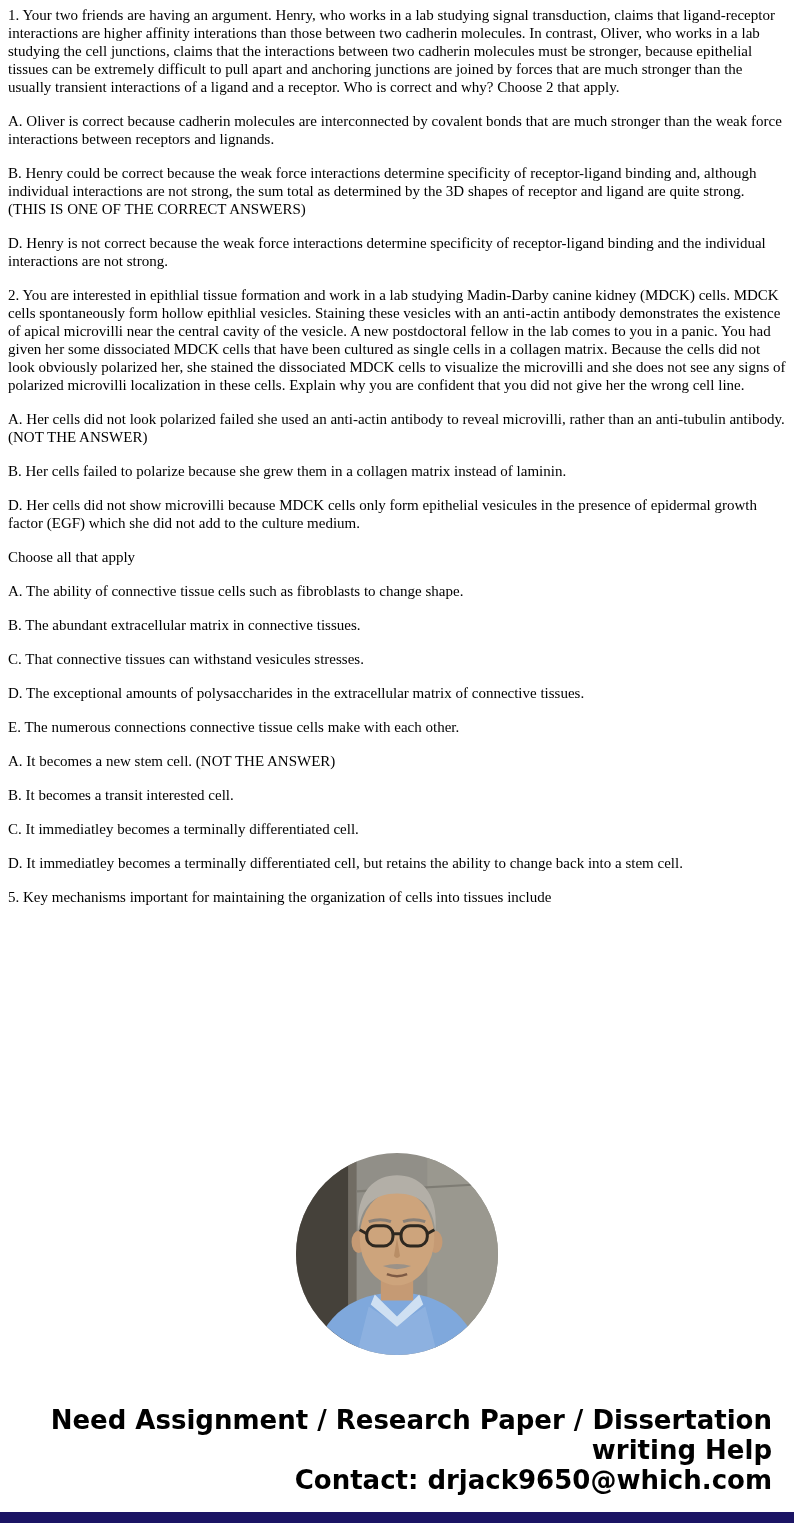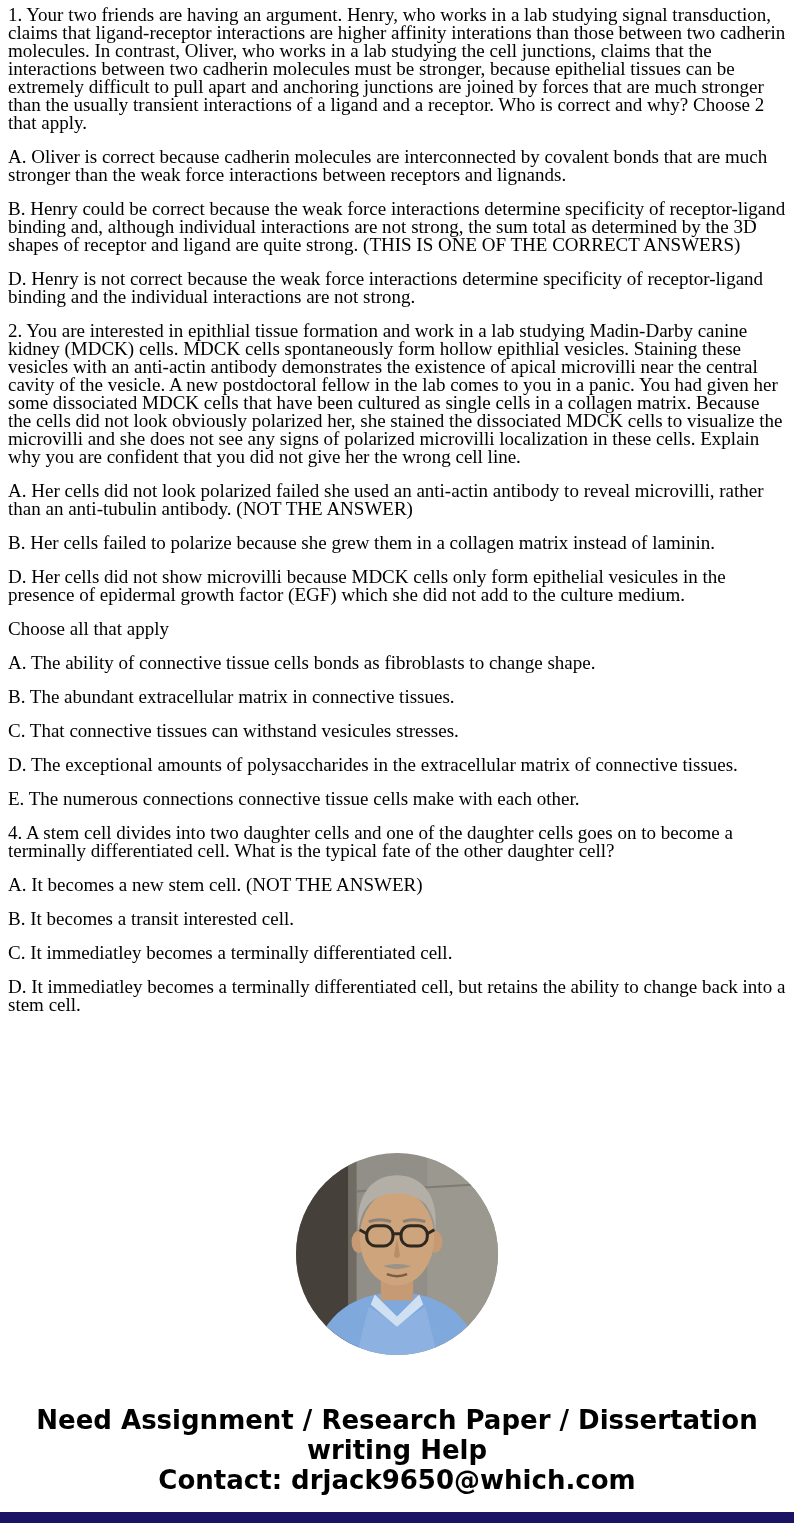--- a/index.html
+++ b/index.html
@@ -17,40 +17,40 @@
     font-family: "Liberation Serif", serif;
   }
   .text-area {
     box-sizing: border-box;
     height: 1128px;
     overflow: hidden;
     padding: 6px 8px 0 8px;
   }
   .para {
     margin: 0 0 16px 0;
-    font-size: 19px;
+    font-size: 15px;
     line-height: 18px;
     font-family: "Liberation Serif", serif;
   }
   .photo-wrap {
     width: 202px;
     height: 202px;
     margin: 25px auto 0 auto;
     border-radius: 50%;
     overflow: hidden;
   }
   .photo-wrap svg {
     display: block;
     width: 100%;
     height: 100%;
   }
   .promo {
     margin: 50px auto 0 auto;
     width: 750px;
-    text-align: center;
+    text-align: right;
     font-family: "DejaVu Sans", sans-serif;
     font-weight: 700;
     font-size: 26px;
     line-height: 30px;
     color: #000000;
   }
   .bottom-bar {
     position: absolute;
     left: 0;
     right: 0;
@@ -66,30 +66,30 @@
   <div class="text-area">
       <p class="para">1. Your two friends are having an argument. Henry, who works in a lab studying signal transduction, claims that ligand-receptor interactions are higher affinity interations than those between two cadherin molecules. In contrast, Oliver, who works in a lab studying the cell junctions, claims that the interactions between two cadherin molecules must be stronger, because epithelial tissues can be extremely difficult to pull apart and anchoring junctions are joined by forces that are much stronger than the usually transient interactions of a ligand and a receptor. Who is correct and why? Choose 2 that apply.</p>
       <p class="para">A. Oliver is correct because cadherin molecules are interconnected by covalent bonds that are much stronger than the weak force interactions between receptors and lignands.</p>
       <p class="para">B. Henry could be correct because the weak force interactions determine specificity of receptor-ligand binding and, although individual interactions are not strong, the sum total as determined by the 3D shapes of receptor and ligand are quite strong. (THIS IS ONE OF THE CORRECT ANSWERS)</p>
       <p class="para">D. Henry is not correct because the weak force interactions determine specificity of receptor-ligand binding and the individual interactions are not strong.</p>
       <p class="para">2. You are interested in epithlial tissue formation and work in a lab studying Madin-Darby canine kidney (MDCK) cells. MDCK cells spontaneously form hollow epithlial vesicles. Staining these vesicles with an anti-actin antibody demonstrates the existence of apical microvilli near the central cavity of the vesicle. A new postdoctoral fellow in the lab comes to you in a panic. You had given her some dissociated MDCK cells that have been cultured as single cells in a collagen matrix. Because the cells did not look obviously polarized her, she stained the dissociated MDCK cells to visualize the microvilli and she does not see any signs of polarized microvilli localization in these cells. Explain why you are confident that you did not give her the wrong cell line.</p>
       <p class="para">A. Her cells did not look polarized failed she used an anti-actin antibody to reveal microvilli, rather than an anti-tubulin antibody. (NOT THE ANSWER)</p>
       <p class="para">B. Her cells failed to polarize because she grew them in a collagen matrix instead of laminin.</p>
       <p class="para">D. Her cells did not show microvilli because MDCK cells only form epithelial vesicules in the presence of epidermal growth factor (EGF) which she did not add to the culture medium.</p>
       <p class="para">Choose all that apply</p>
-      <p class="para">A. The ability of connective tissue cells bonds as fibroblasts to change shape.</p>
+      <p class="para">A. The ability of connective tissue cells such as fibroblasts to change shape.</p>
       <p class="para">B. The abundant extracellular matrix in connective tissues.</p>
       <p class="para">C. That connective tissues can withstand vesicules stresses.</p>
       <p class="para">D. The exceptional amounts of polysaccharides in the extracellular matrix of connective tissues.</p>
       <p class="para">E. The numerous connections connective tissue cells make with each other.</p>
-      <p class="para">4. A stem cell divides into two daughter cells and one of the daughter cells goes on to become a terminally differentiated cell. What is the typical fate of the other daughter cell?</p>
       <p class="para">A. It becomes a new stem cell. (NOT THE ANSWER)</p>
       <p class="para">B. It becomes a transit interested cell.</p>
       <p class="para">C. It immediatley becomes a terminally differentiated cell.</p>
       <p class="para">D. It immediatley becomes a terminally differentiated cell, but retains the ability to change back into a stem cell.</p>
+      <p class="para">5. Key mechanisms important for maintaining the organization of cells into tissues include</p>
     </div>
 
   <div class="photo-wrap">
     <svg viewBox="0 0 200 200" xmlns="http://www.w3.org/2000/svg" role="img">
 
       <rect width="200" height="200" fill="#918f88"></rect>
       <rect x="130" y="0" width="70" height="200" fill="#9a988f"></rect>
 
       <rect x="0" y="0" width="52" height="200" fill="#45413a"></rect>
       <rect x="52" y="0" width="8" height="200" fill="#716c63"></rect>

